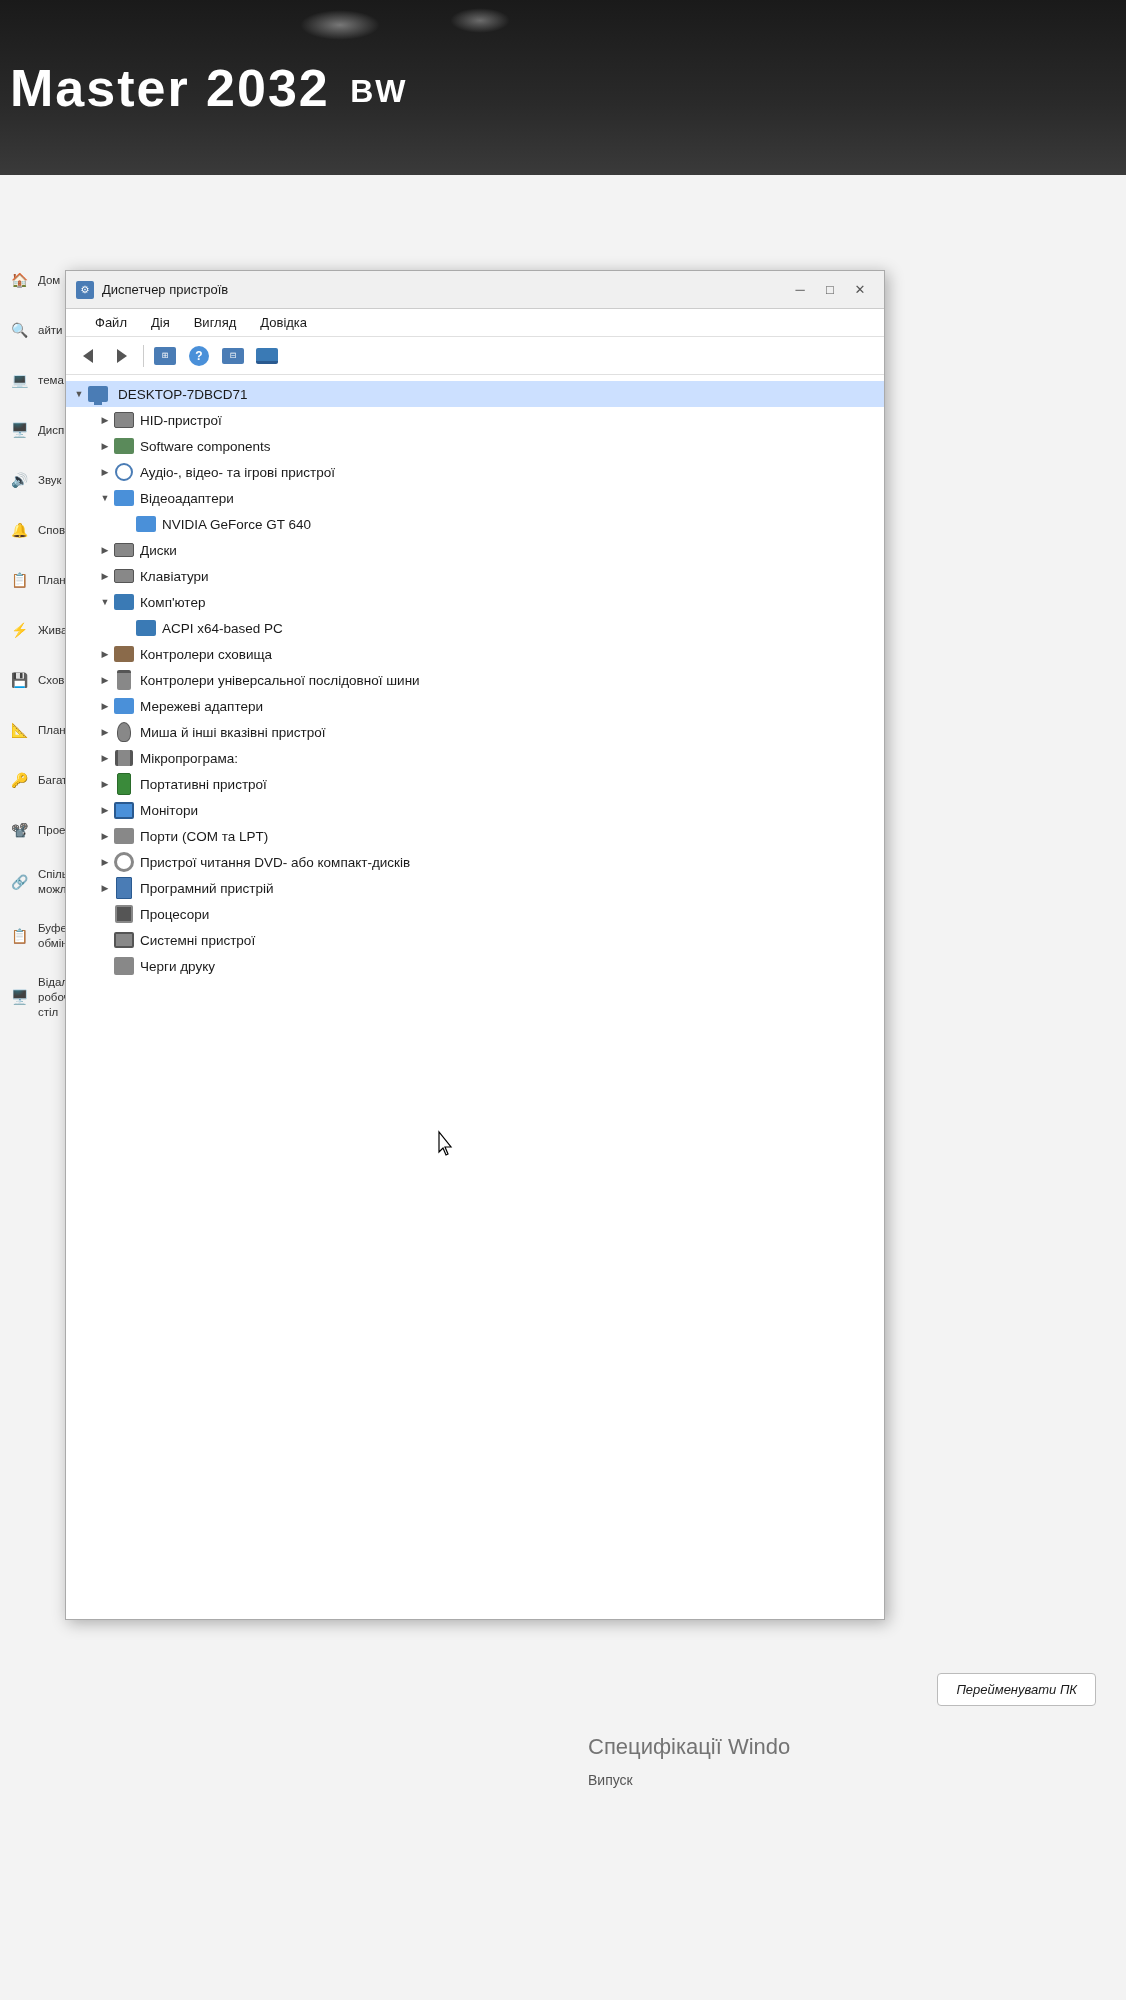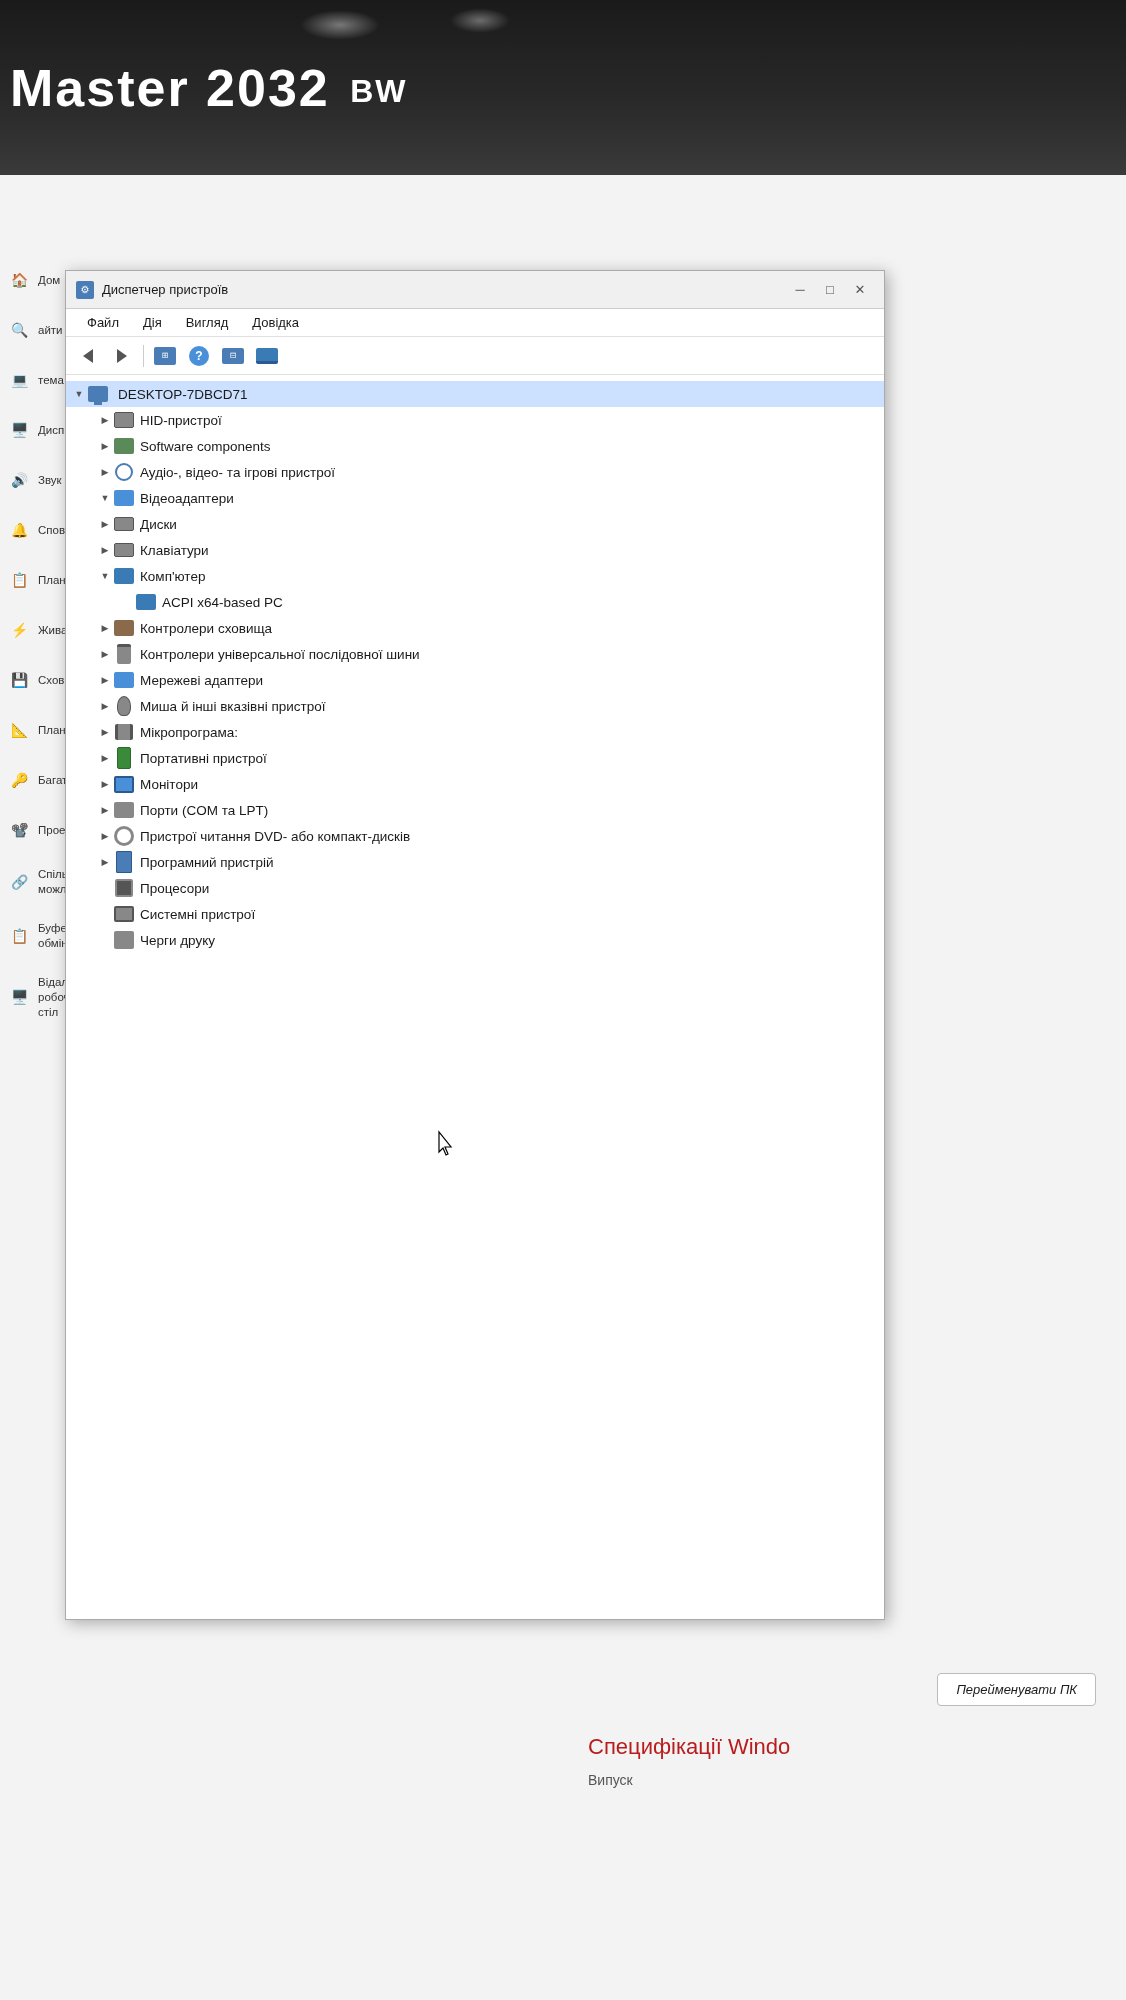--- a/index.html
+++ b/index.html
@@ -116,21 +116,21 @@
       color: #555;
     }
 
     
     .devmgr-menubar {
       height: 28px;
       background: white;
       border-bottom: 1px solid #e0e0e0;
       display: flex;
       align-items: center;
-      padding: 0 11px;
+      padding: 0 19px;
       gap: 4px;
     }
     .menu-item {
       padding: 3px 10px;
       font-size: 13px;
       color: #1a1a1a;
       cursor: pointer;
       border-radius: 3px;
     }
 
@@ -394,21 +394,21 @@
     <div class="ss-icon">🖥️</div>
     <span class="ss-label">Відалений робочий стіл</span>
   </div>
 </div>
 
 <div style="position:absolute; bottom: 294px; right: 30px;">
   <button style="background:white; border:1px solid #bbb; border-radius:4px; padding:8px 18px; font-size:13px; color:#1a1a1a; cursor:pointer;font-style:italic;">Перейменувати ПК</button>
 </div>
 
 <div style="position:absolute; bottom:0; left:560px; right:0; height:290px; background:#f3f3f3; padding:24px 28px;">
-  <div style="font-size:22px; font-weight:400; color:#b91c1c; margin-bottom:12px;">Специфікації Windo</div>
+  <div style="font-size:22px; font-weight:400; color:#737373; margin-bottom:12px;">Специфікації Windo</div>
   <div style="font-size:14px; color:#555; margin-top:10px;">Випуск</div>
 </div>
 
 <div class="devmgr-window">
 
   <div class="devmgr-titlebar">
     <div class="titlebar-icon">⚙</div>
     <span class="titlebar-text">Диспетчер пристроїв</span>
     <div class="titlebar-controls">
       <button class="titlebar-btn">─</button>
@@ -483,20 +483,27 @@
     </div>
 
     <div class="tree-item level-1">
       <span class="tree-expander expanded"></span>
       <div class="tree-icon">
         <div style="width:20px;height:16px;background:#4a90d9;border-radius:2px;"></div>
       </div>
       <span class="tree-label">Відеоадаптери</span>
     </div>
 
+    <div class="tree-item level-2">
+      <span class="tree-expander none"></span>
+      <div class="tree-icon">
+        <div style="width:20px;height:16px;background:#4a90d9;border-radius:2px;"></div>
+      </div>
+      <span class="tree-label">NVIDIA GeForce GT 640</span>
+    </div>
 
     <div class="tree-item level-1">
       <span class="tree-expander collapsed"></span>
       <div class="tree-icon">
         <div style="width:22px;height:14px;background:#888;border-radius:2px;border:1px solid #555;"></div>
       </div>
       <span class="tree-label">Диски</span>
     </div>
 
     <div class="tree-item level-1">

